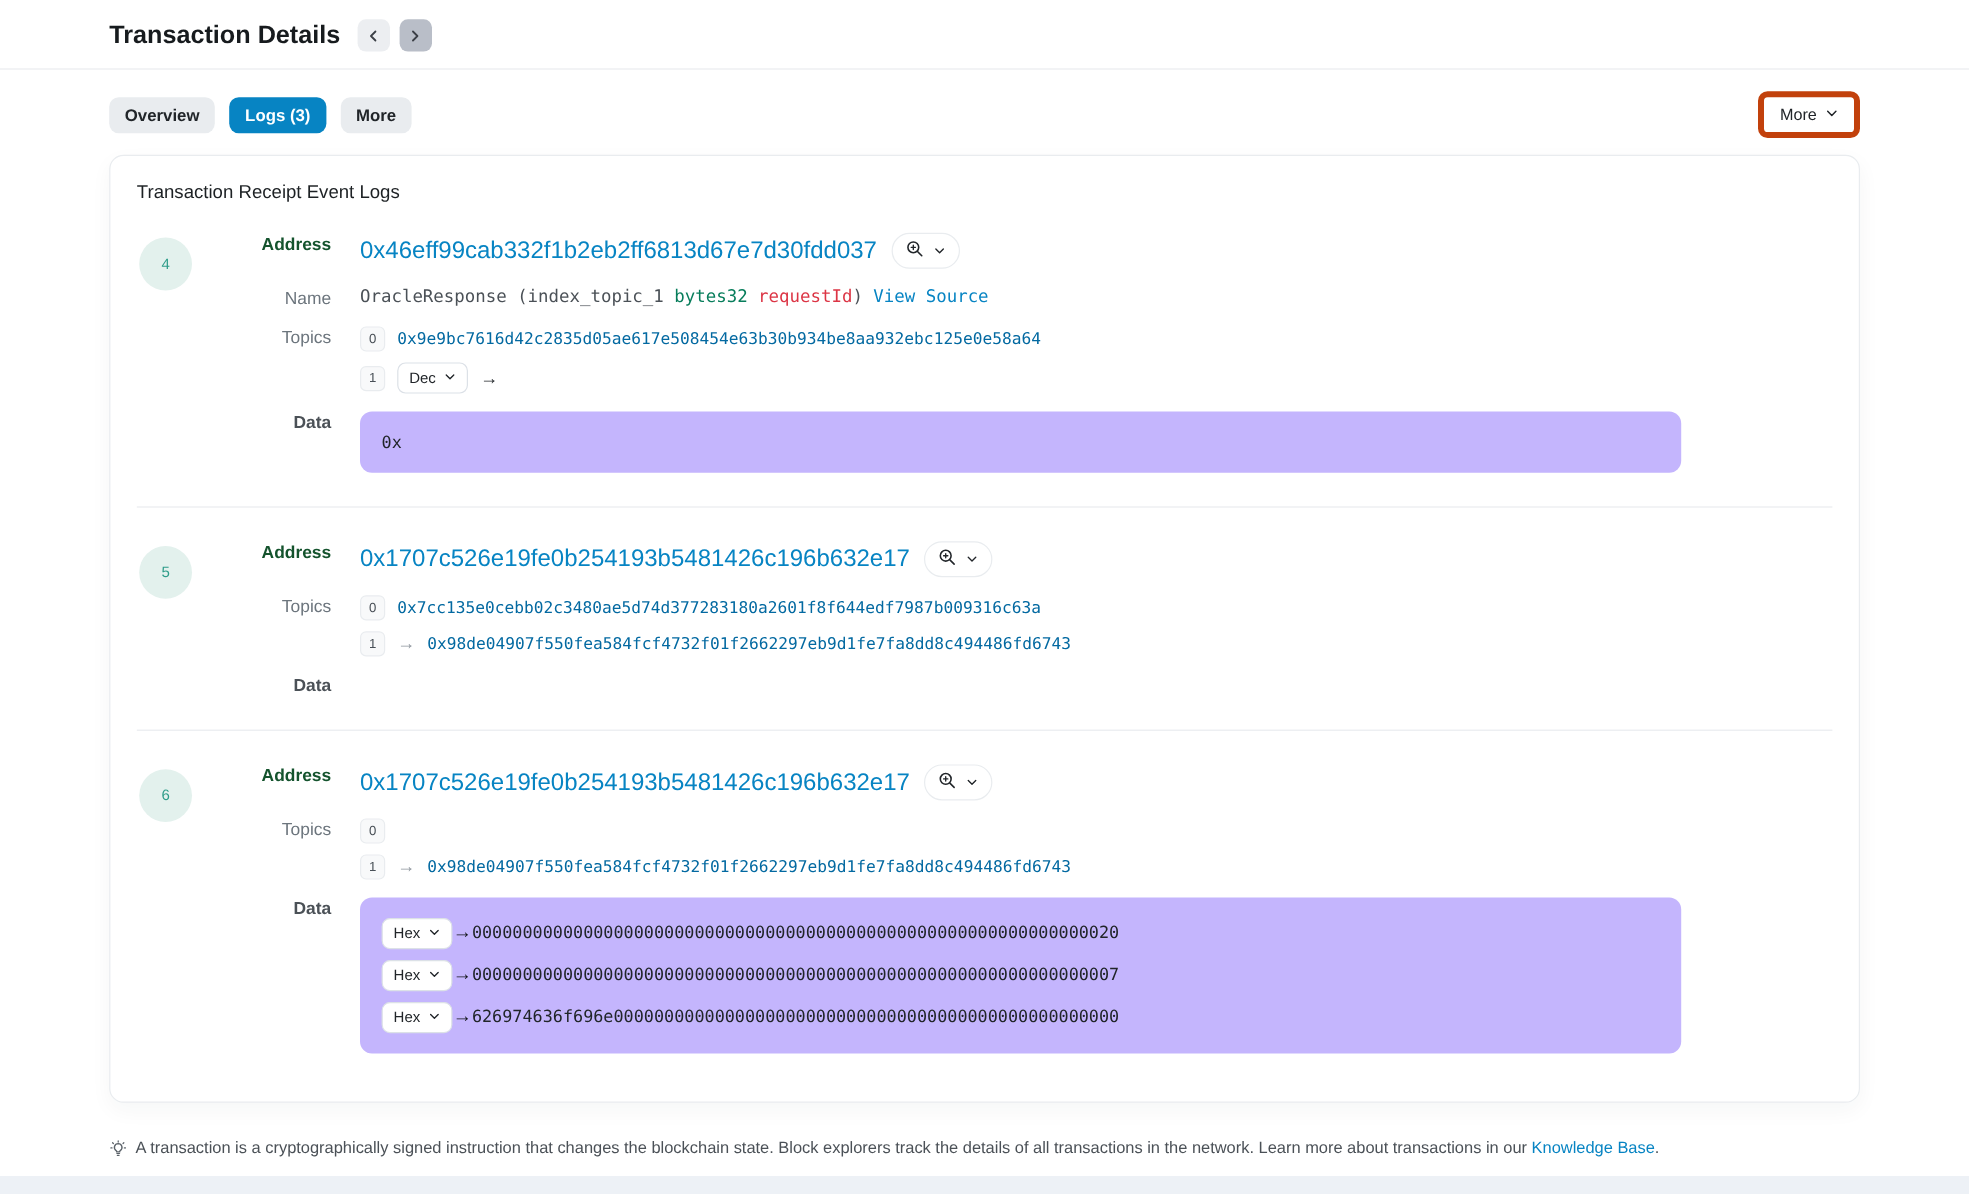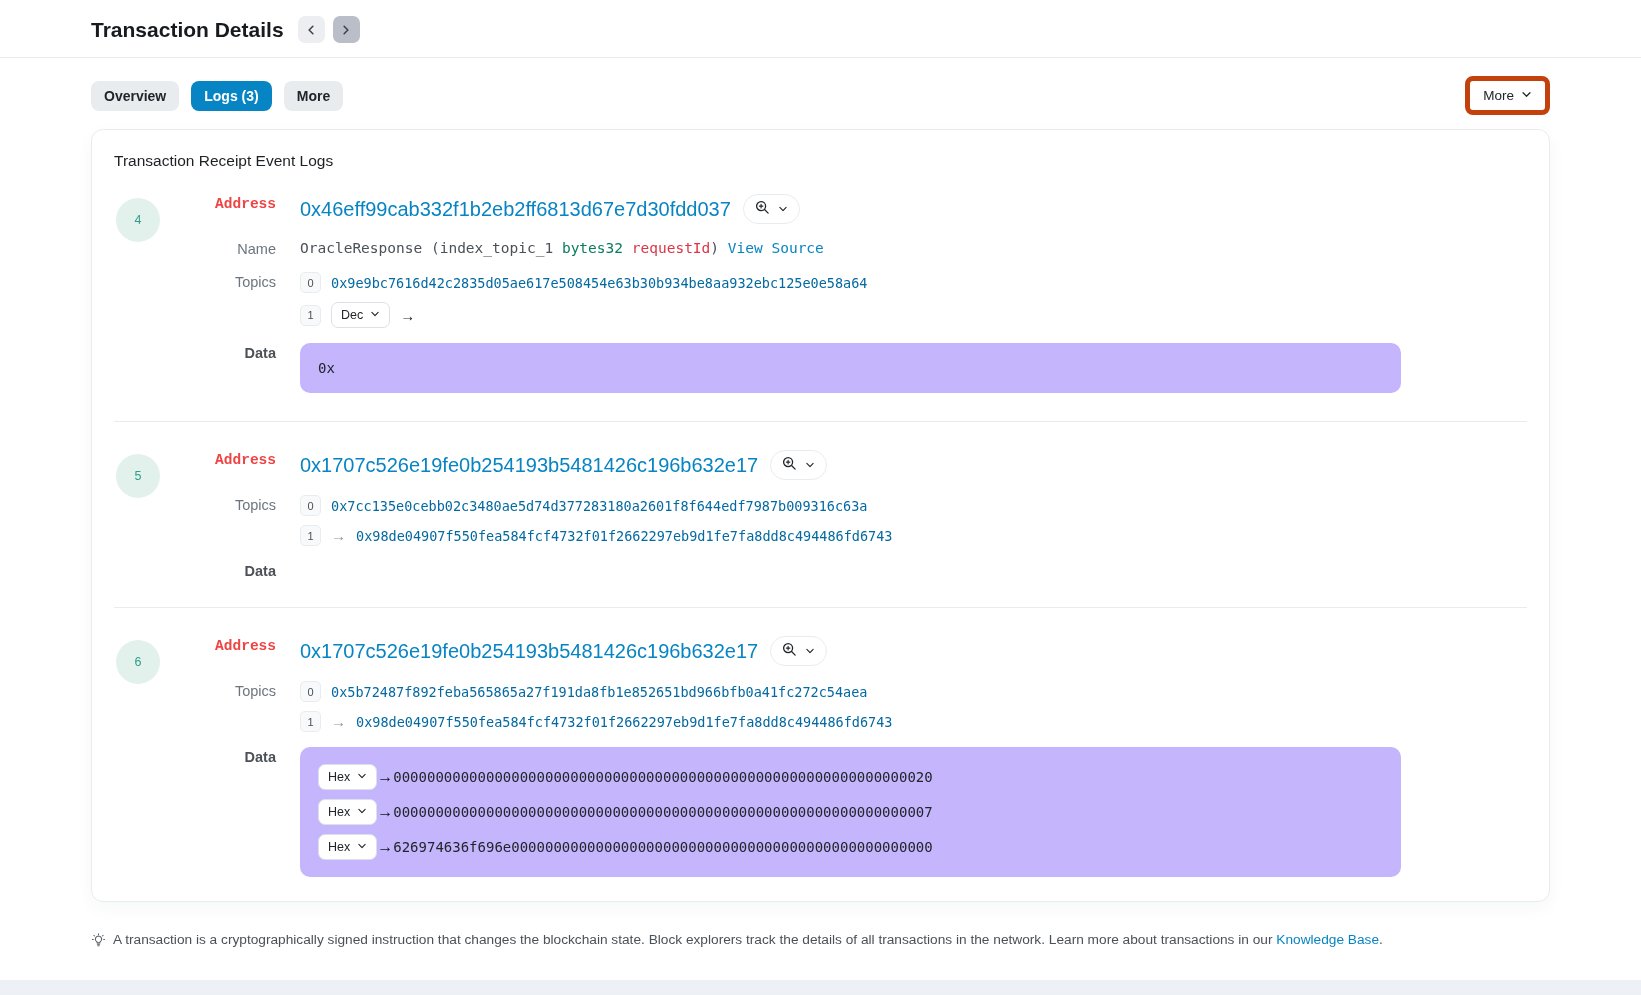--- a/index.html
+++ b/index.html
@@ -16,30 +16,30 @@
   .nav-btn svg { display:block; }
 
   
   .tabs-row { padding:18px 91px 0 91px; display:flex; align-items:center; justify-content:space-between; }
   .tabs { display:flex; gap:12px; }
   .tab { padding:7px 13px; border-radius:8px; background:#e9ecef; font-size:14px; font-weight:600; color:#212529; cursor:pointer; }
   .tab.active { background:#0784c3; color:#ffffff; }
   .more-btn { background:#ffffff; border:5px solid #c2410c; border-radius:8px; padding:7px 13px; font-size:13.5px; font-weight:500; color:#212529; display:flex; align-items:center; gap:7px; cursor:pointer; }
 
   
-  .card { margin:14px 91px 0 91px; background:#ffffff; border:1px solid #e9ecef; border-radius:12px; box-shadow:0 6px 18px rgba(30,41,59,.04); padding:22px 22px 24px 22px; }
+  .card { margin:14px 91px 0 91px; background:#ffffff; border:1px solid #e9ecef; border-radius:12px; box-shadow:0 6px 18px rgba(30,41,59,.04); padding:22px 22px 40px 22px; }
   .card-heading { font-size:15.5px; font-weight:500; color:#1d2124; margin-bottom:24px; }
 
   .log-entry { display:flex; }
   .log-gutter { width:92px; flex:0 0 92px; padding-left:2px; }
   .log-index { width:44px; height:44px; border-radius:50%; background:#e3f1ed; color:#2f9d8a; display:flex; align-items:center; justify-content:center; font-size:12.5px; font-weight:500; margin-top:4px; }
   .log-rows { flex:1; display:flex; flex-direction:column; gap:15px; }
   .log-row { display:flex; align-items:flex-start; }
   .row-label { width:70px; flex:0 0 70px; text-align:right; font-size:14.5px; color:#6c757d; padding-top:2px; }
-  .row-label.strong { font-weight:700; color:#ef4444;font-family:Liberation Mono, monospace; }
+  .row-label.strong { font-weight:700; color:#14532d; }
   .row-label.data-lab { font-weight:600; color:#4b5157; }
   .row-value { margin-left:24px; flex:1; }
 
   .addr-line { display:flex; align-items:center; gap:12px; }
   .addr-link { color:#0784c3; font-size:20px; text-decoration:none; cursor:pointer; }
   .zoom-pill { display:inline-flex; align-items:center; gap:8px; border:1px solid #e9ecef; border-radius:16px; padding:5px 11px; background:#fff; cursor:pointer; }
 
   .name-line { font-family:"DejaVu Sans Mono","Liberation Mono",monospace; font-size:14.5px; color:#4b5157; padding-top:1px; }
   .tok-type { color:#077d5b; }
   .tok-param { color:#dc3545; }
@@ -252,21 +252,20 @@
             </span>
           </span>
         </div>
       </div>
 
       <div class="log-row">
         <div class="row-label">Topics</div>
         <div class="row-value topics-list">
           <div class="topic-line">
             <span class="topic-badge">0</span>
-            <span class="topic-hash">0x5b72487f892feba565865a27f191da8fb1e852651bd966bfb0a41fc272c54aea</span>
           </div>
           <div class="topic-line">
             <span class="topic-badge">1</span>
             <span class="arrow-gray">→</span>
             <span class="topic-hash">0x98de04907f550fea584fcf4732f01f2662297eb9d1fe7fa8dd8c494486fd6743</span>
           </div>
         </div>
       </div>
 
       <div class="log-row">

